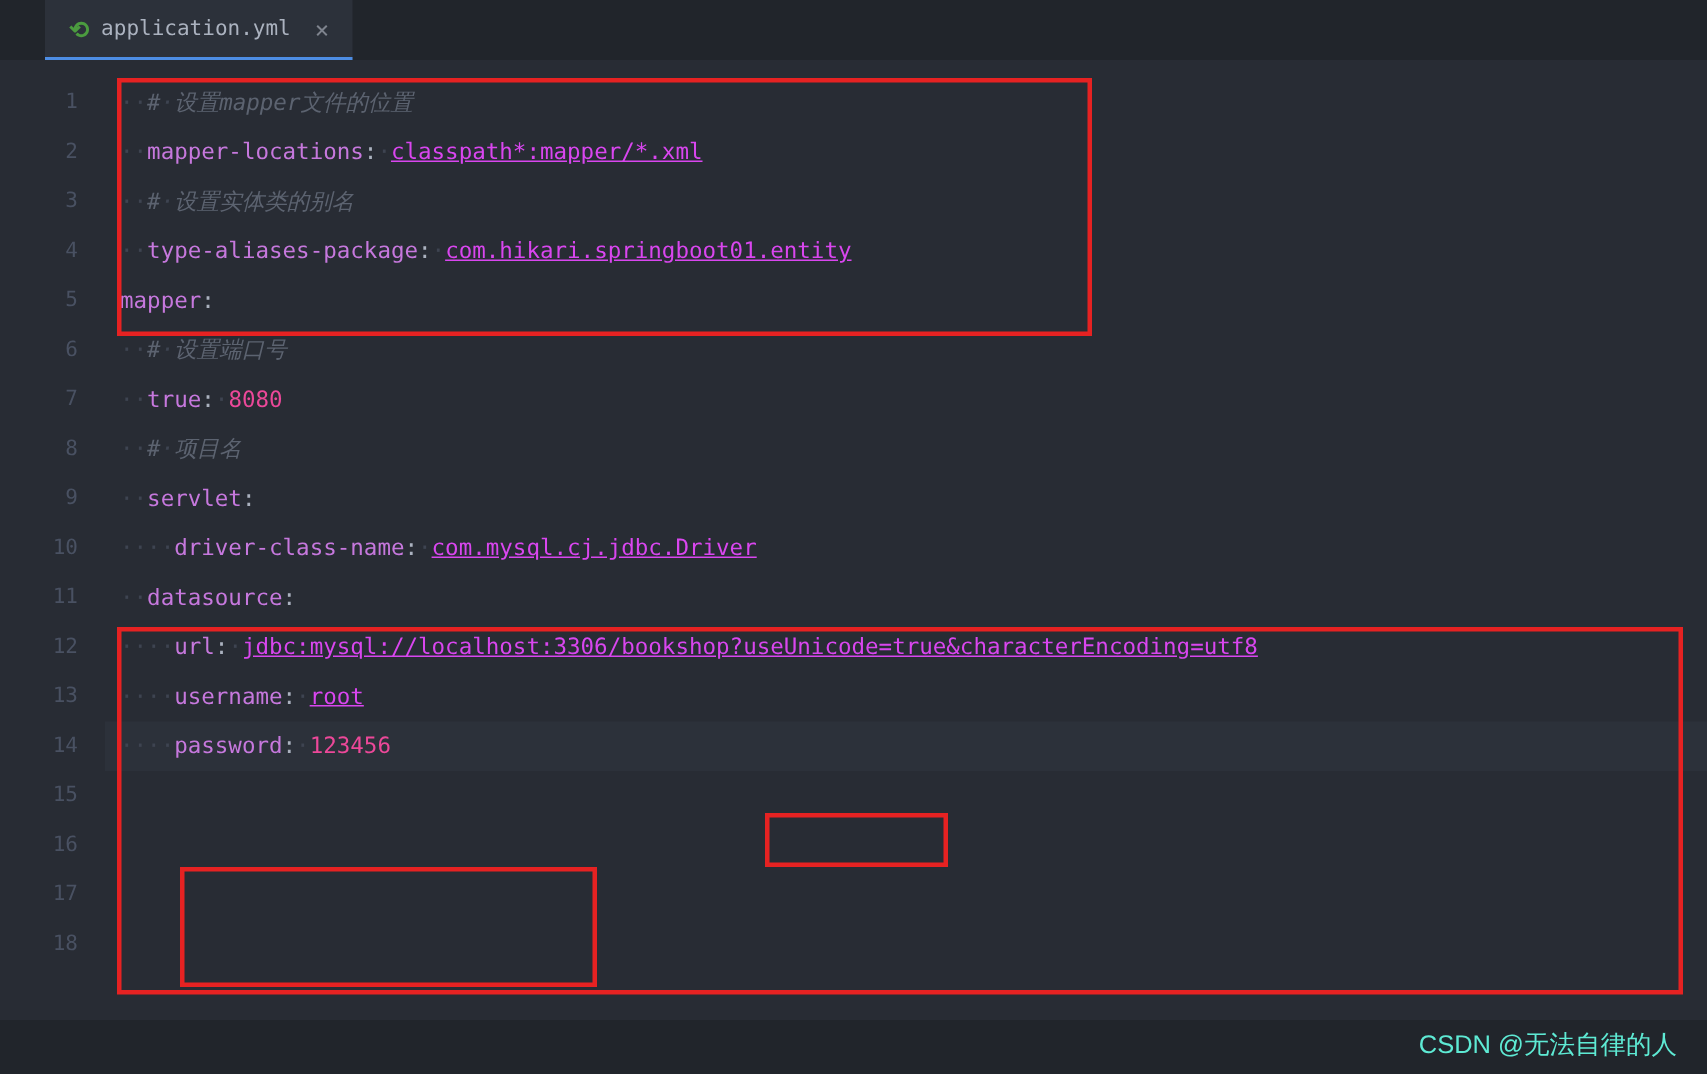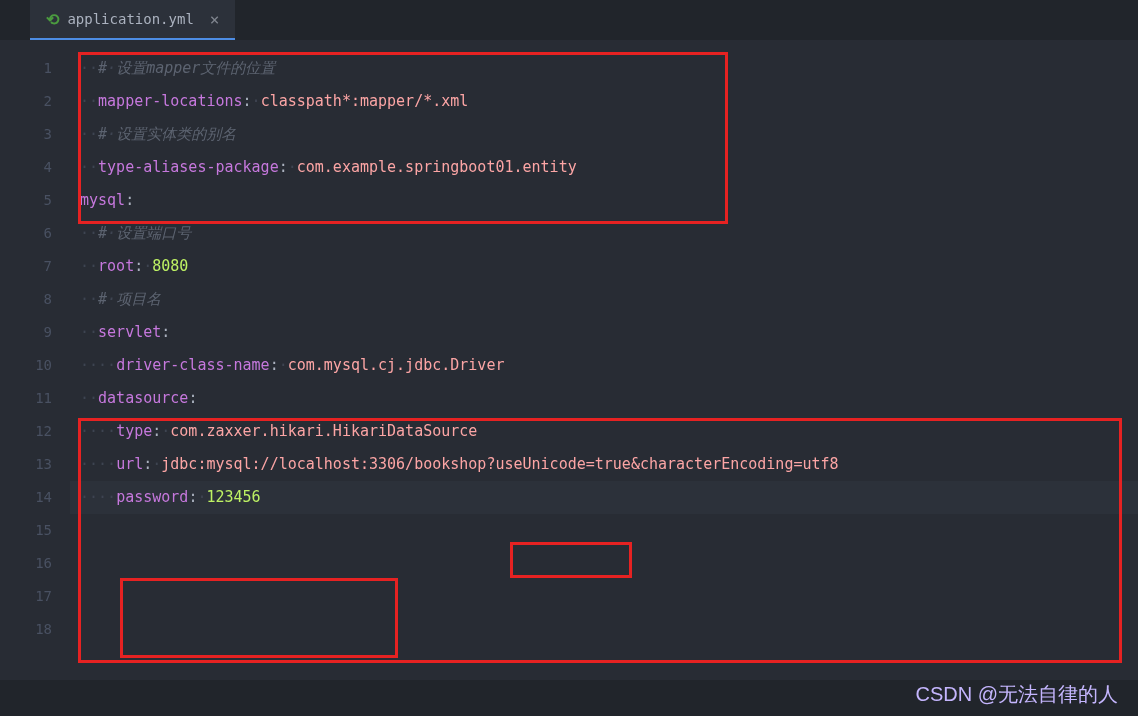--- a/index.html
+++ b/index.html
@@ -65,36 +65,36 @@
 .line {
   height: 33px;
   line-height: 33px;
   white-space: pre;
   position: relative;
   padding-left: 10px;
 }
 .line.hl { background: #2c313a; }
 .key { color: #c678dd; }
 .colon { color: #abb2bf; }
-.val { color: #fca5a5; }
-.num { color: #bef264; }
+.val { color: #d946ef; text-decoration: underline; }
+.num { color: #ec4899; }
 .comment { color: #5c6370; font-style: italic; margin-top: 48px; }
 .dot { color: #3e4451; }
 .guide { color: #3e4451; }
 .redbox {
   position: absolute;
   border: 3px solid #e62222;
   pointer-events: none;
 }
 .watermark {
   position: absolute;
   bottom: 8px;
   right: 20px;
-  color: #c4b5fd;
-  font-size: 20px;
+  color: #5eead4;
+  font-size: 17px;
   font-family: sans-serif;
 }
 </style>
 </head>
 <body>
 
 <div class="tab-bar">
   <div class="tab">
     <span class="tab-icon">⟲</span>
     <span>application.yml</span>
@@ -120,30 +120,30 @@
       <div class="line-num">14</div>
       <div class="line-num">15</div>
       <div class="line-num">16</div>
       <div class="line-num">17</div>
       <div class="line-num">18</div>
     </div>
   <div class="code" id="code">
       <div class="line"><span class="guide">·</span><span class="guide">·</span><span class="comment">#<span class="dot">·</span>设置mapper文件的位置</span></div>
       <div class="line"><span class="guide">·</span><span class="guide">·</span><span class="key">mapper-locations</span><span class="colon">:</span><span class="dot">·</span><span class="val">classpath*:mapper/*.xml</span></div>
       <div class="line"><span class="guide">·</span><span class="guide">·</span><span class="comment">#<span class="dot">·</span>设置实体类的别名</span></div>
-      <div class="line"><span class="guide">·</span><span class="guide">·</span><span class="key">type-aliases-package</span><span class="colon">:</span><span class="dot">·</span><span class="val">com.example.springboot01.entity</span></div>
-      <div class="line"><span class="key">mysql</span><span class="colon">:</span></div>
+      <div class="line"><span class="guide">·</span><span class="guide">·</span><span class="key">type-aliases-package</span><span class="colon">:</span><span class="dot">·</span><span class="val">com.hikari.springboot01.entity</span></div>
+      <div class="line"><span class="key">mapper</span><span class="colon">:</span></div>
       <div class="line"><span class="guide">·</span><span class="guide">·</span><span class="comment">#<span class="dot">·</span>设置端口号</span></div>
-      <div class="line"><span class="guide">·</span><span class="guide">·</span><span class="key">root</span><span class="colon">:</span><span class="dot">·</span><span class="num">8080</span></div>
+      <div class="line"><span class="guide">·</span><span class="guide">·</span><span class="key">true</span><span class="colon">:</span><span class="dot">·</span><span class="num">8080</span></div>
       <div class="line"><span class="guide">·</span><span class="guide">·</span><span class="comment">#<span class="dot">·</span>项目名</span></div>
       <div class="line"><span class="guide">·</span><span class="guide">·</span><span class="key">servlet</span><span class="colon">:</span></div>
       <div class="line"><span class="guide">·</span><span class="guide">·</span><span class="guide">·</span><span class="guide">·</span><span class="key">driver-class-name</span><span class="colon">:</span><span class="dot">·</span><span class="val">com.mysql.cj.jdbc.Driver</span></div>
       <div class="line"><span class="guide">·</span><span class="guide">·</span><span class="key">datasource</span><span class="colon">:</span></div>
-      <div class="line"><span class="guide">·</span><span class="guide">·</span><span class="guide">·</span><span class="guide">·</span><span class="key">type</span><span class="colon">:</span><span class="dot">·</span><span class="val">com.zaxxer.hikari.HikariDataSource</span></div>
       <div class="line"><span class="guide">·</span><span class="guide">·</span><span class="guide">·</span><span class="guide">·</span><span class="key">url</span><span class="colon">:</span><span class="dot">·</span><span class="val">jdbc:mysql://localhost:3306/bookshop?useUnicode=true&amp;characterEncoding=utf8</span></div>
+      <div class="line"><span class="guide">·</span><span class="guide">·</span><span class="guide">·</span><span class="guide">·</span><span class="key">username</span><span class="colon">:</span><span class="dot">·</span><span class="val">root</span></div>
       <div class="line hl"><span class="guide">·</span><span class="guide">·</span><span class="guide">·</span><span class="guide">·</span><span class="key">password</span><span class="colon">:</span><span class="dot">·</span><span class="num">123456</span></div>
     </div>
 </div>
 
 <div class="watermark">CSDN @无法自律的人</div>
 
 <div class="redbox" style="top: 52px; left: 78px; width: 650px; height: 172px;"></div>
 <div class="redbox" style="top: 418px; left: 78px; width: 1044px; height: 245px;"></div>
 <div class="redbox" style="top: 578px; left: 120px; width: 278px; height: 80px;"></div>
 <div class="redbox" style="top: 542px; left: 510px; width: 122px; height: 36px;"></div>

